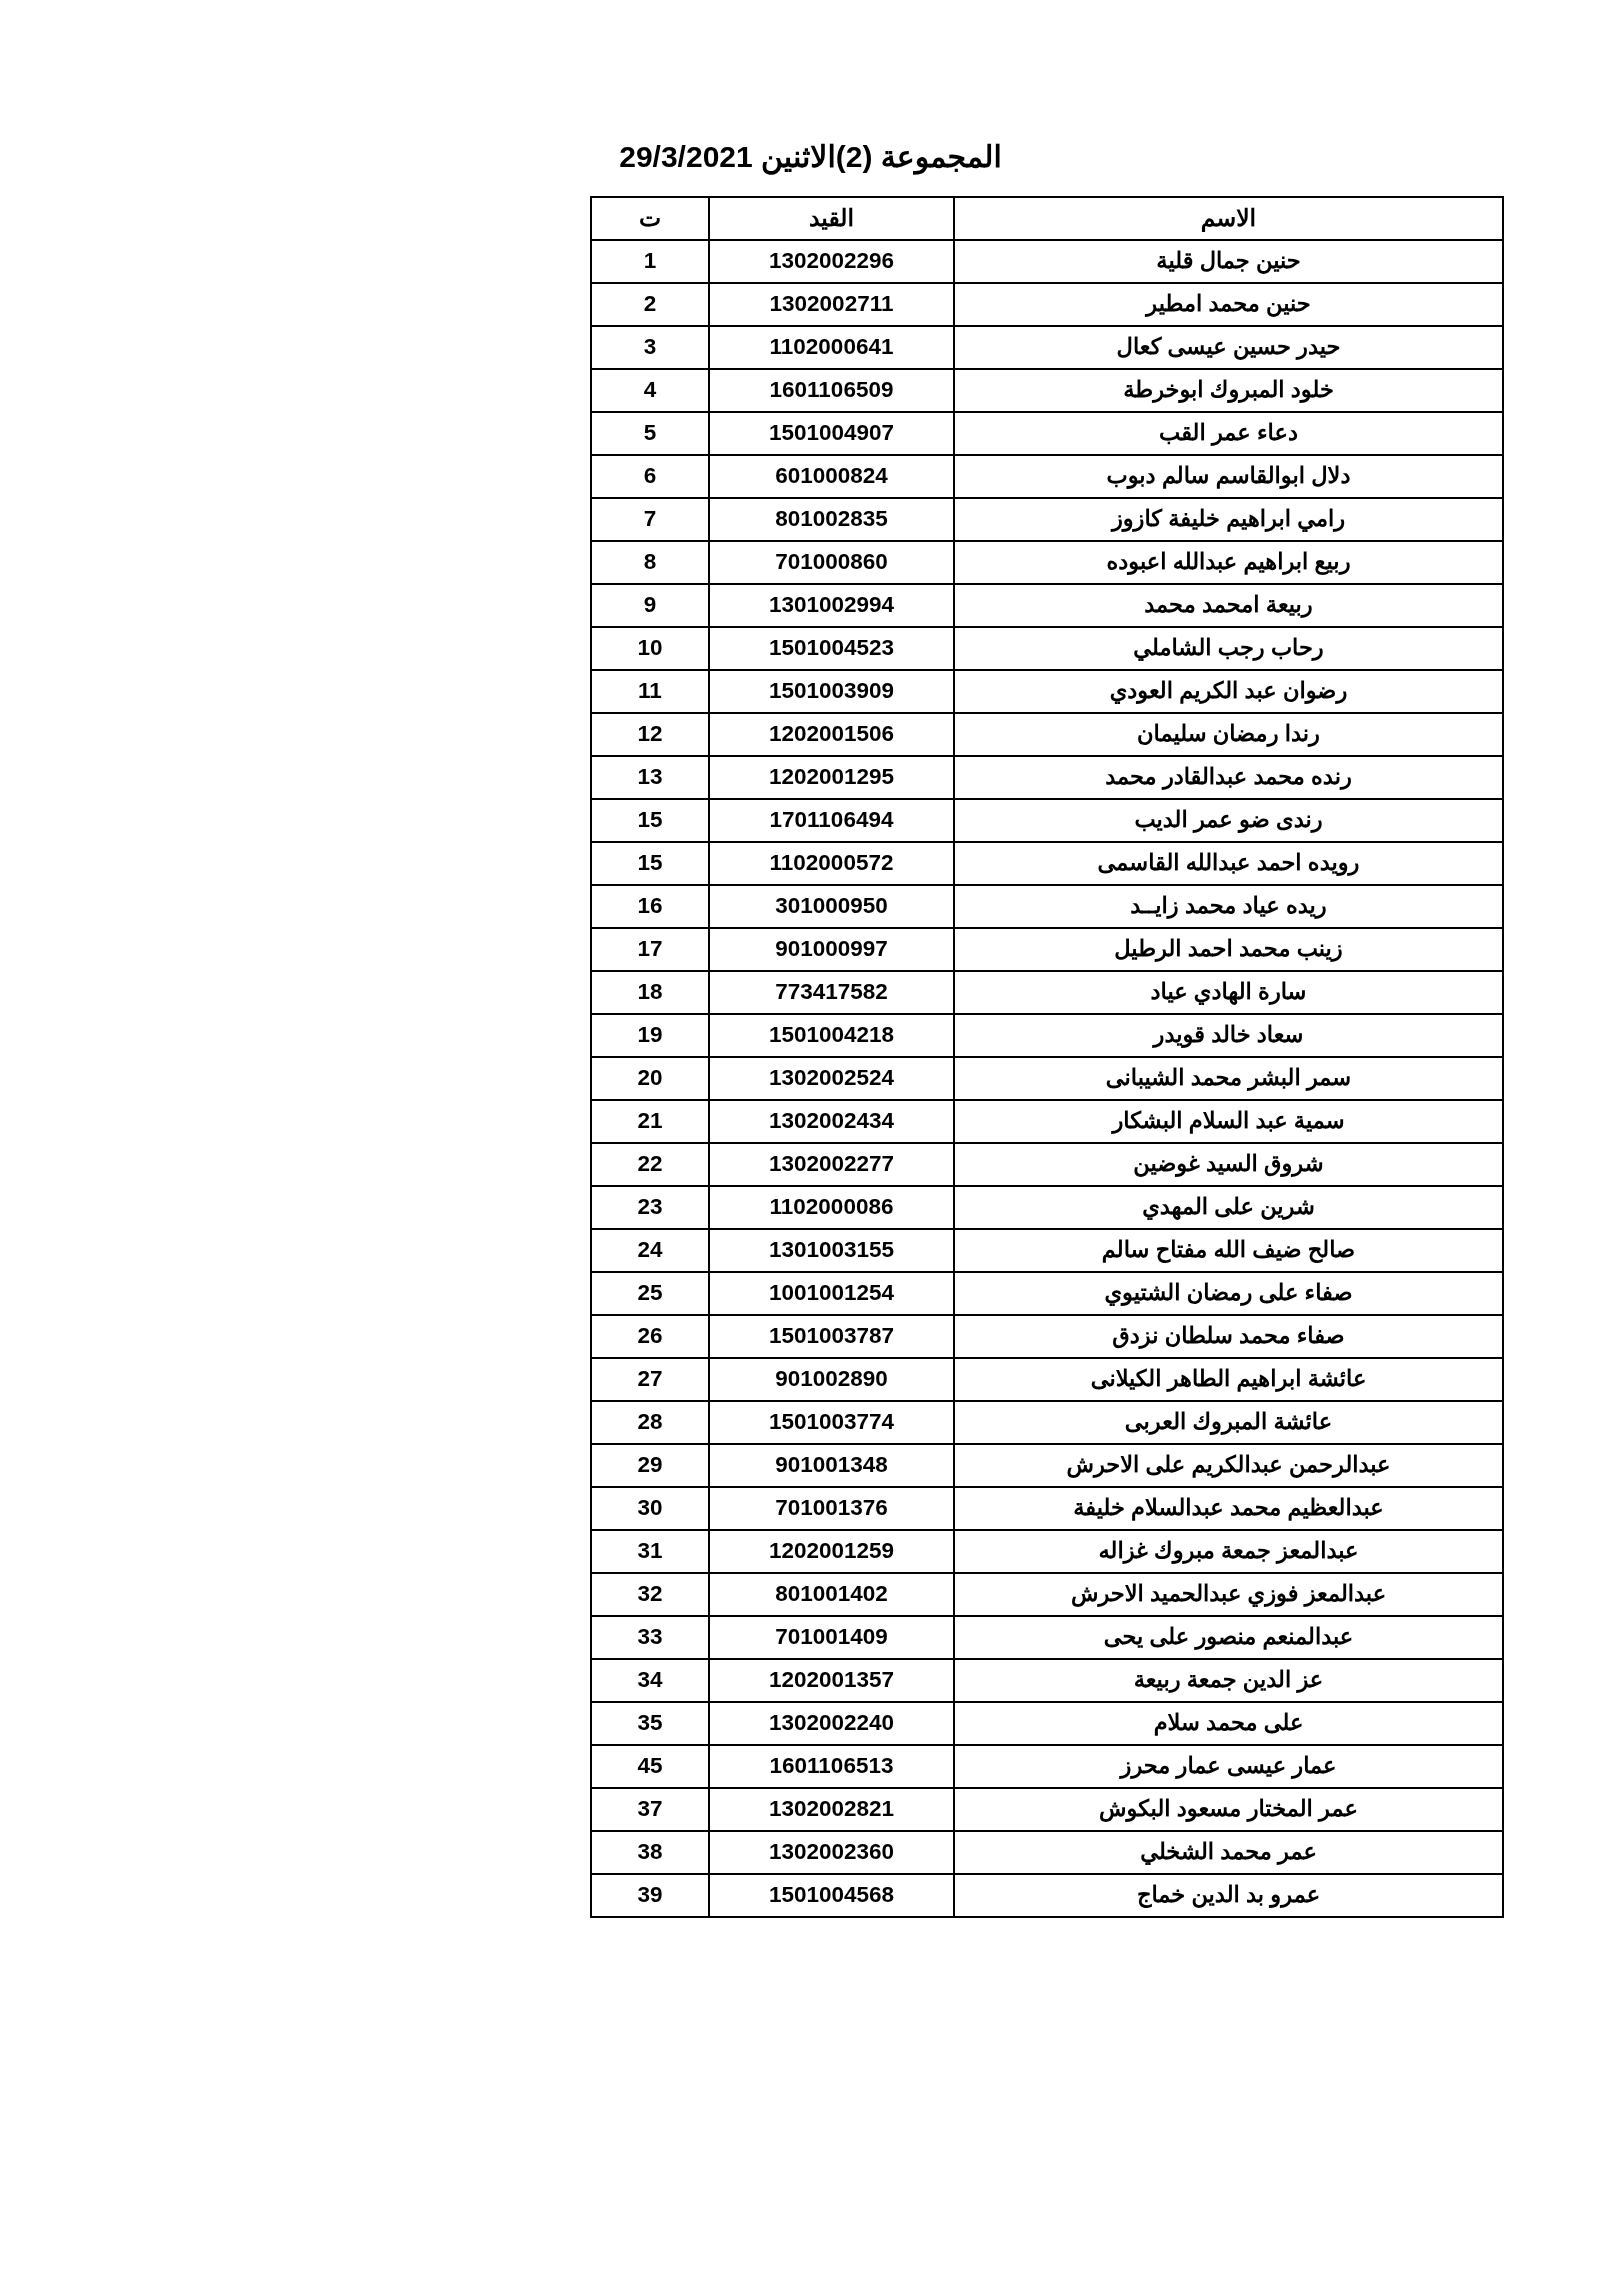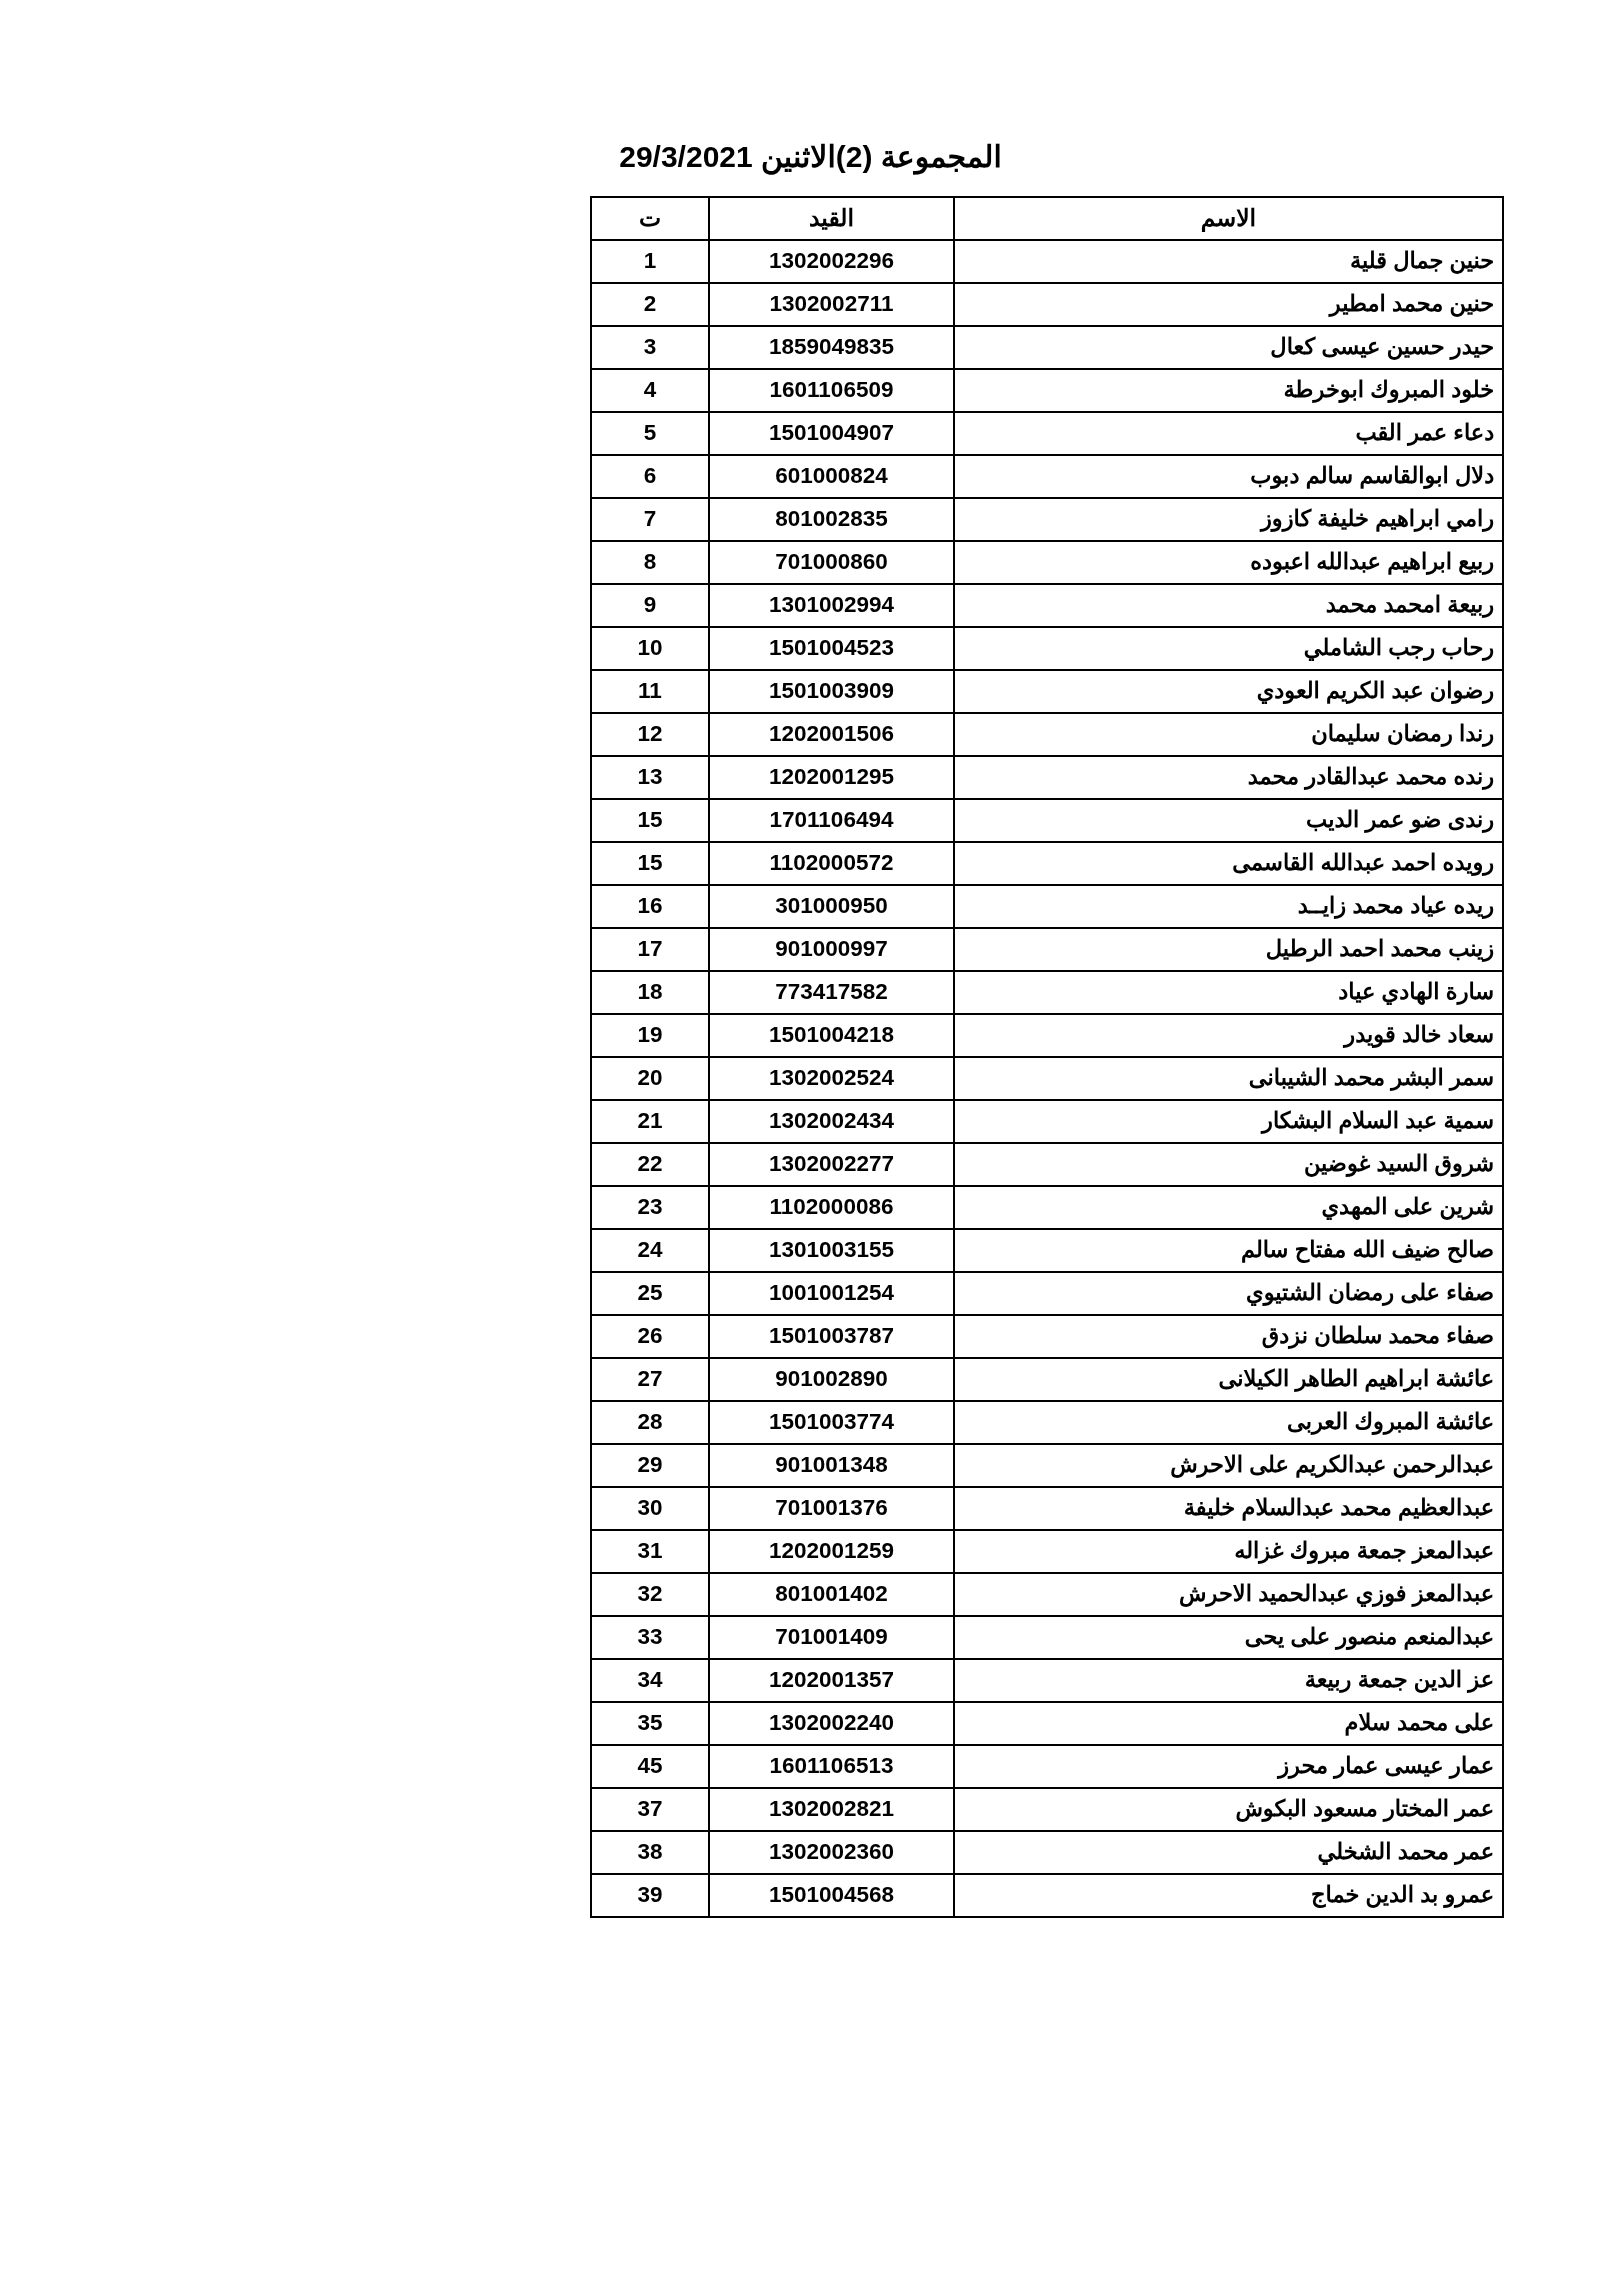--- a/index.html
+++ b/index.html
@@ -58,21 +58,21 @@
     line-height: 1.1;
     box-sizing: border-box;
     overflow: hidden;
     white-space: nowrap;
   }
   table.roster th {
     text-align: center;
     font-size: 23.5px;
   }
   td.name {
-    text-align: right;
+    text-align: center;
     direction: rtl;
   }
   td.qid {
     text-align: center;
     direction: ltr;
     font-size: 23.5px;
   }
   td.no {
     text-align: center;
     direction: ltr;
@@ -106,21 +106,21 @@
             <td class="qid">1302002296</td>
             <td class="no">1</td>
           </tr>
           <tr>
             <td class="name">حنين محمد امطير</td>
             <td class="qid">1302002711</td>
             <td class="no">2</td>
           </tr>
           <tr>
             <td class="name">حيدر حسين عيسى كعال</td>
-            <td class="qid">1859049835</td>
+            <td class="qid">1102000641</td>
             <td class="no">3</td>
           </tr>
           <tr>
             <td class="name">خلود المبروك ابوخرطة</td>
             <td class="qid">1601106509</td>
             <td class="no">4</td>
           </tr>
           <tr>
             <td class="name">دعاء عمر القب</td>
             <td class="qid">1501004907</td>

